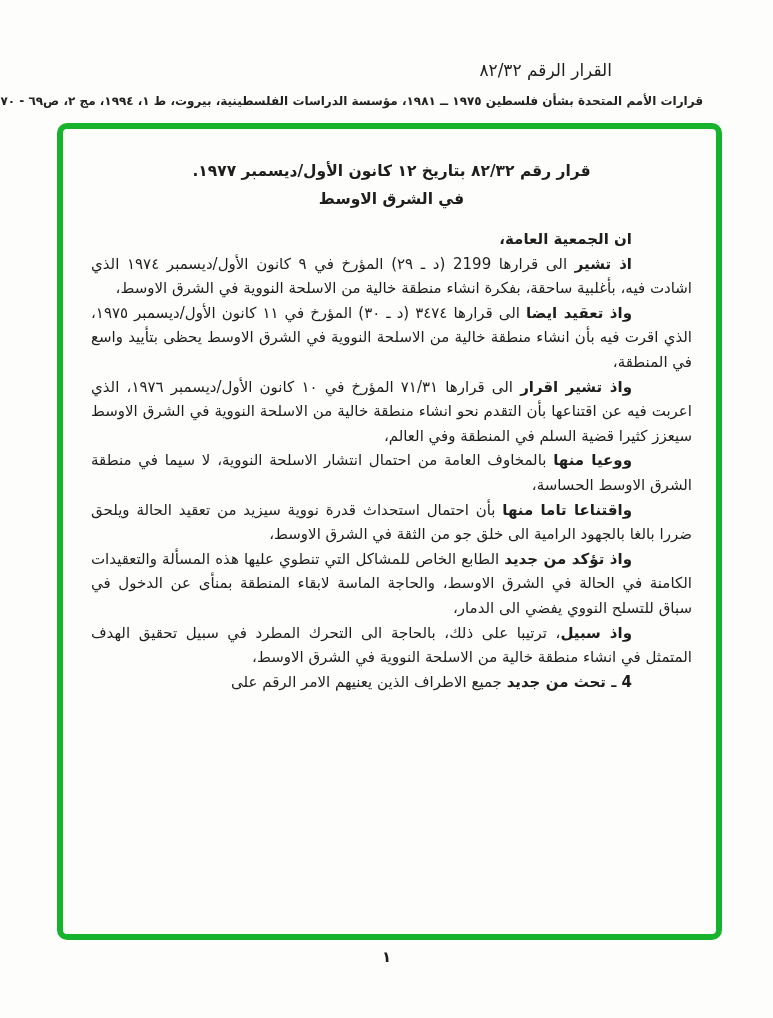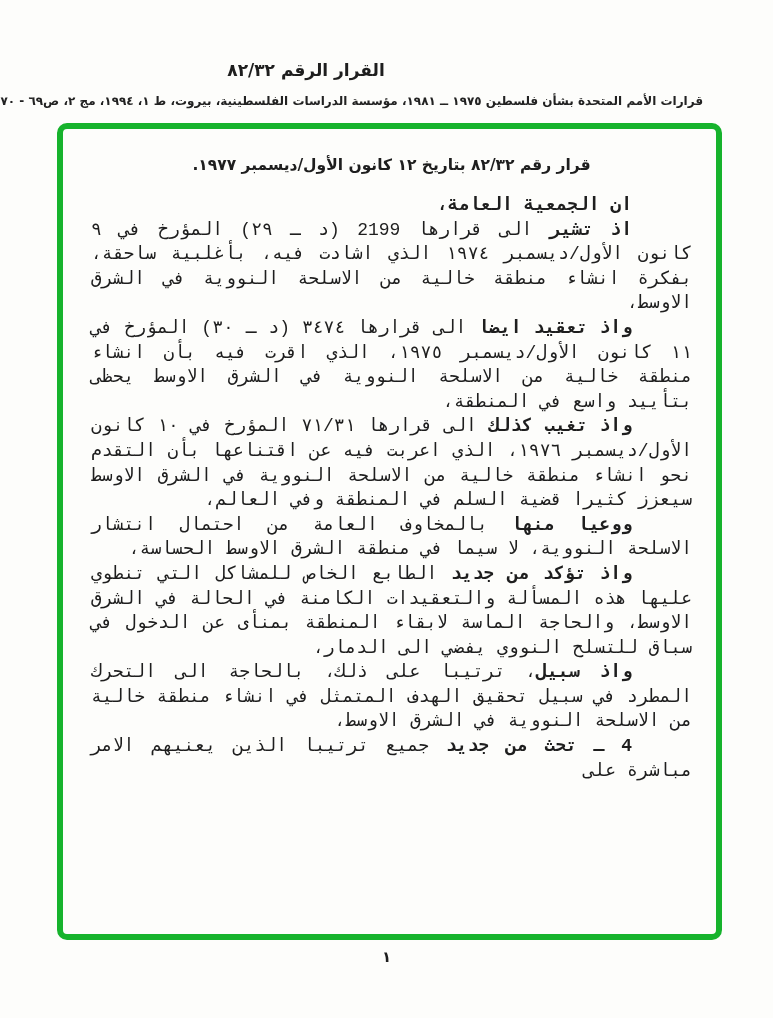--- a/index.html
+++ b/index.html
@@ -13,24 +13,23 @@
     background: #fdfdfb;
     color: #1e1e1e;
     font-family: "DejaVu Sans", sans-serif;
     overflow: hidden;
   }
   .doc-title {
     position: absolute;
     top: 60px;
     left: 0;
     width: 612px;
-    text-align: center;
     direction: rtl;
     font-size: 17px;
-    font-weight: bold;
+    font-weight: normal;
     letter-spacing: 0.5px;
   }
   .citation {
     position: absolute;
     top: 94px;
     left: 40px;
     width: 663px;
     direction: rtl;
     text-align: left;
     font-size: 12px;
@@ -40,38 +39,37 @@
   }
   .frame {
     position: absolute;
     left: 57px;
     top: 123px;
     width: 665px;
     height: 817px;
     box-sizing: border-box;
     border: 6px solid #16b32c;
     border-radius: 10px;
-    padding: 10px 24px 0 28px;
+    padding: 16px 24px 0 28px;
     overflow: hidden;
     background: #fdfdfb;
   }
   .doc-heading {
     direction: rtl;
     text-align: center;
     font-weight: bold;
     font-size: 15.5px;
     line-height: 28px;
     margin: 12px 0 14px 0;
   }
   .body-text {
     direction: rtl;
-    font-size: 18px;
+    font-size: 15px;
     line-height: 24.6px;
     text-align: justify;
-    font-family: Liberation Mono, monospace;
   }
   .para {
     margin: 0;
     text-indent: 60px;
   }
   .para b {
     font-weight: bold;
   }
   .page-number {
     position: absolute;
@@ -86,27 +84,29 @@
 </head>
 <body style="background: rgb(253, 253, 251); color: rgb(30, 30, 30);">
 
 <div class="doc-title">القرار الرقم ٨٢/٣٢</div>
 
 <div class="citation">قرارات الأمم المتحدة بشأن فلسطين ١٩٧٥ ــ ١٩٨١، مؤسسة الدراسات الفلسطينية، بيروت، ط ١، ١٩٩٤، مج ٢، ص٦٩ - ٧٠</div>
 
 <div class="frame" style="border-color: rgb(22, 179, 44);">
   <div class="doc-heading">
     <div>قرار رقم ٨٢/٣٢ بتاريخ ١٢ كانون الأول/ديسمبر ١٩٧٧.</div>
+    <div>في الشرق الاوسط</div>
   </div>
 
   <div class="body-text">
     <p class="para"><b>ان الجمعية العامة،</b><span></span></p>
     <p class="para"><b>اذ تشير</b><span> الى قرارها 2199 (د ـ ٢٩) المؤرخ في ٩ كانون الأول/ديسمبر ١٩٧٤ الذي اشادت فيه، بأغلبية ساحقة، بفكرة انشاء منطقة خالية من الاسلحة النووية في الشرق الاوسط،</span></p>
     <p class="para"><b>واذ تعقيد ايضا</b><span> الى قرارها ٣٤٧٤ (د ـ ٣٠) المؤرخ في ١١ كانون الأول/ديسمبر ١٩٧٥، الذي اقرت فيه بأن انشاء منطقة خالية من الاسلحة النووية في الشرق الاوسط يحظى بتأييد واسع في المنطقة،</span></p>
-    <p class="para"><b>واذ تغيب كذلك</b><span> الى قرارها ٧١/٣١ المؤرخ في ١٠ كانون الأول/ديسمبر ١٩٧٦، الذي اعربت فيه عن اقتناعها بأن التقدم نحو انشاء منطقة خالية من الاسلحة النووية في الشرق الاوسط سيعزز كثيرا قضية السلم في المنطقة وفي العالم،</span></p>
+    <p class="para"><b>واذ تشير اقرار</b><span> الى قرارها ٧١/٣١ المؤرخ في ١٠ كانون الأول/ديسمبر ١٩٧٦، الذي اعربت فيه عن اقتناعها بأن التقدم نحو انشاء منطقة خالية من الاسلحة النووية في الشرق الاوسط سيعزز كثيرا قضية السلم في المنطقة وفي العالم،</span></p>
     <p class="para"><b>ووعيا منها</b><span> بالمخاوف العامة من احتمال انتشار الاسلحة النووية، لا سيما في منطقة الشرق الاوسط الحساسة،</span></p>
+    <p class="para"><b>واقتناعا تاما منها</b><span> بأن احتمال استحداث قدرة نووية سيزيد من تعقيد الحالة ويلحق ضررا بالغا بالجهود الرامية الى خلق جو من الثقة في الشرق الاوسط،</span></p>
     <p class="para"><b>واذ تؤكد من جديد</b><span> الطابع الخاص للمشاكل التي تنطوي عليها هذه المسألة والتعقيدات الكامنة في الحالة في الشرق الاوسط، والحاجة الماسة لابقاء المنطقة بمنأى عن الدخول في سباق للتسلح النووي يفضي الى الدمار،</span></p>
     <p class="para"><b>واذ سبيل</b><span>، ترتيبا على ذلك، بالحاجة الى التحرك المطرد في سبيل تحقيق الهدف المتمثل في انشاء منطقة خالية من الاسلحة النووية في الشرق الاوسط،</span></p>
-    <p class="para"><b>4 ـ تحث من جديد</b><span> جميع ترتيبا الذين يعنيهم الامر مباشرة على</span></p>
+    <p class="para"><b>4 ـ تحث من جديد</b><span> جميع الاطراف الذين يعنيهم الامر الرقم على</span></p>
   </div>
 </div>
 
 <div class="page-number">١</div>
 
 </body></html>

